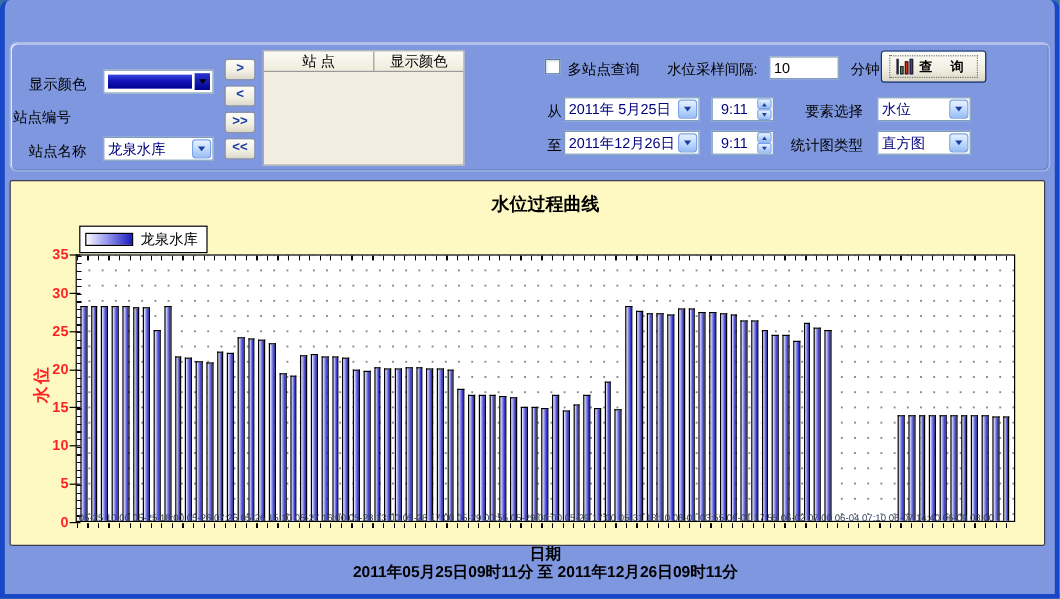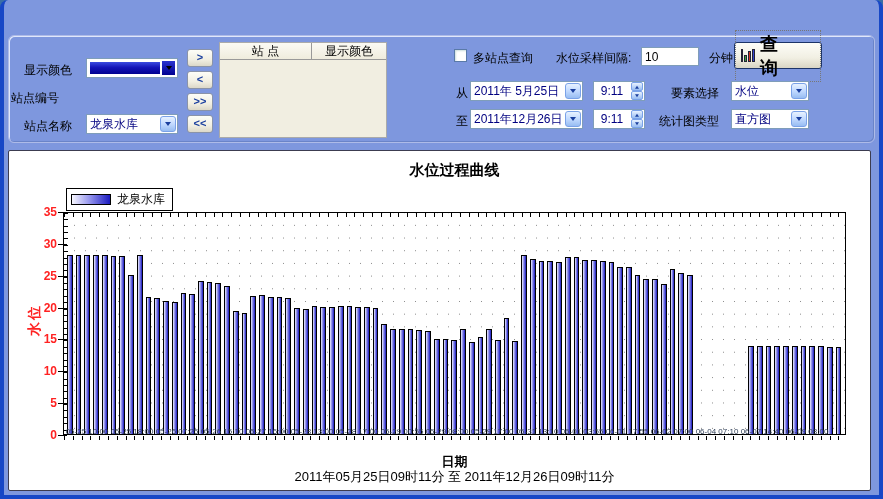--- a/index.html
+++ b/index.html
@@ -73,25 +73,25 @@
   .tri-up-s { border-bottom:3px solid #1a3f9e; transform:translate(-50%,-65%); }
   .tri-dn-s { border-top:3px solid #1a3f9e; transform:translate(-50%,-35%); }
 
   .query-btn { position:absolute; left:725px; top:6px; width:88px; height:27px;
     border:1px solid #1c3468; border-radius:3px;
     background:linear-gradient(180deg,#fdfdf8 0%,#f1efe2 60%,#d9d5c4 100%);
     display:flex; align-items:center; justify-content:center; gap:5px; }
   .query-btn .inner { border:1px dotted #777; padding:1px 5px; display:flex; align-items:center; gap:5px; }
   .chart-ico { display:flex; align-items:flex-end; gap:1px; height:13px; border-left:2px solid #223; padding-left:1px; }
   .chart-ico i { width:3px; display:block; border:1px solid #223; }
-  .query-btn .qlabel { font-size:18px; color:#000; letter-spacing:6px; font-weight:bold; }
+  .query-btn .qlabel { font-size:11px; color:#000; letter-spacing:6px; font-weight:bold; }
 
   
-  .chart-panel { position:absolute; left:4px; top:120px; width:863px; height:341px;
-    background:#ffffff; border:1px solid #3c3c50; border-radius:2px; }
+  .chart-panel { position:absolute; left:4px; top:120px; width:863px; height:305px;
+    background:#fef9c3; border:1px solid #3c3c50; border-radius:2px; }
   .chart-title { position:absolute; left:54px; top:10px; width:783px; text-align:center;
     font-size:15px; font-weight:bold; color:#000; }
   .legend { position:absolute; left:57px; top:37px; border:1px solid #000; background:#fff;
     display:flex; align-items:center; gap:6px; padding:2px 7px 2px 4px; }
   .legend .swatch { width:40px; height:11px; border:1px solid #000;
     background:linear-gradient(90deg,#f8f8ff 0%,#9898ee 45%,#1a1ac0 100%); }
   .legend .ltext { font-size:12px; color:#000; }
 
   .plot { position:absolute; left:54px; top:61px; width:783px; height:223px;
     border:1px solid #000; background:#fff;
@@ -110,21 +110,21 @@
   .bar.empty { visibility:hidden; }
 
   .ytick-label { position:absolute; width:30px; text-align:right; font-size:12px; font-weight:bold; color:#ff2222; }
   .ytick-mark { position:absolute; width:9px; height:1px; background:#000; }
   .ylabel { position:absolute; left:10px; top:160px; font-size:14px; font-weight:bold; color:#ff2222;
     transform:rotate(-90deg); transform-origin:center; letter-spacing:2px; }
   .xtick-label { position:absolute; top:276px; font-size:8px; color:#33425a; white-space:nowrap; transform:translateX(-50%); }
   .xlabel { position:absolute; left:54px; top:302px; width:783px; text-align:center;
     font-size:13px; font-weight:bold; color:#000; }
   .chart-footer { position:absolute; left:54px; top:317px; width:783px; text-align:center;
-    font-size:13px; font-weight:normal; color:#000; }
+    font-size:13px; font-weight:bold; color:#000; }
 </style>
 </head>
 <body>
 
 <div class="window">
 
   <div class="body">
 
     <div class="top-panel">
 

